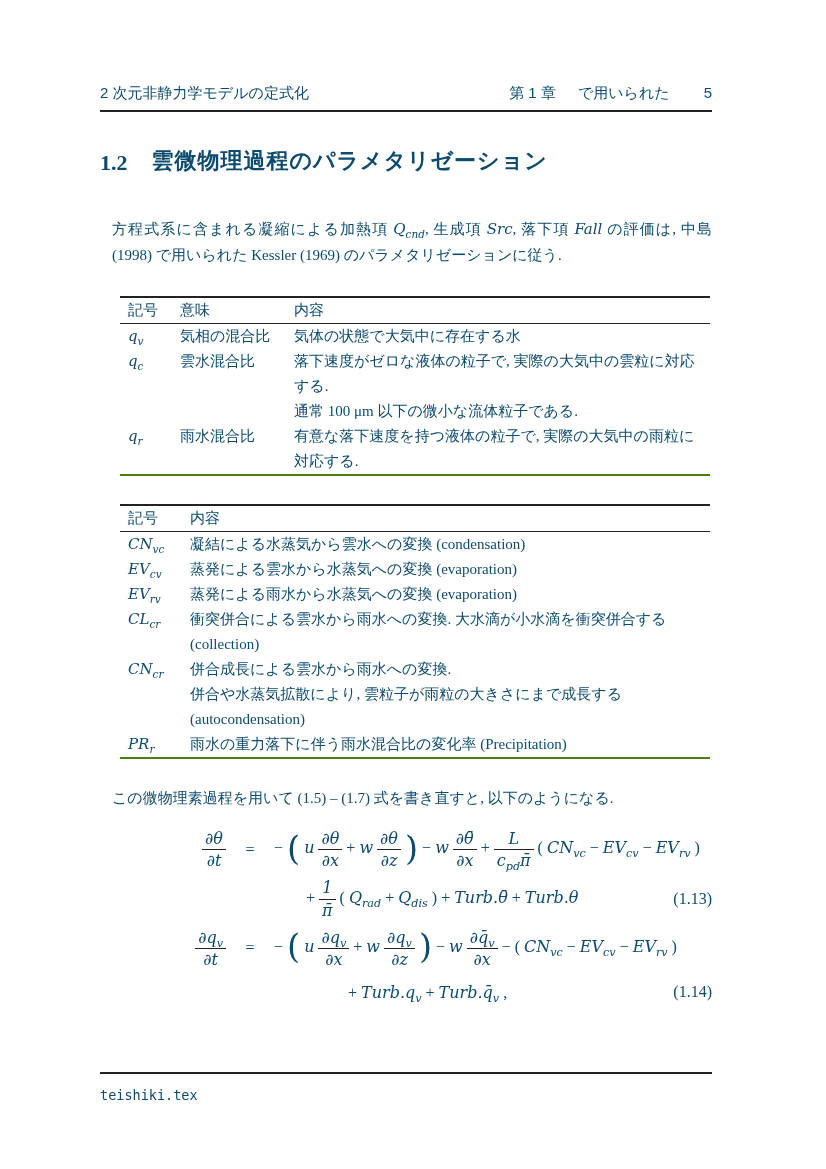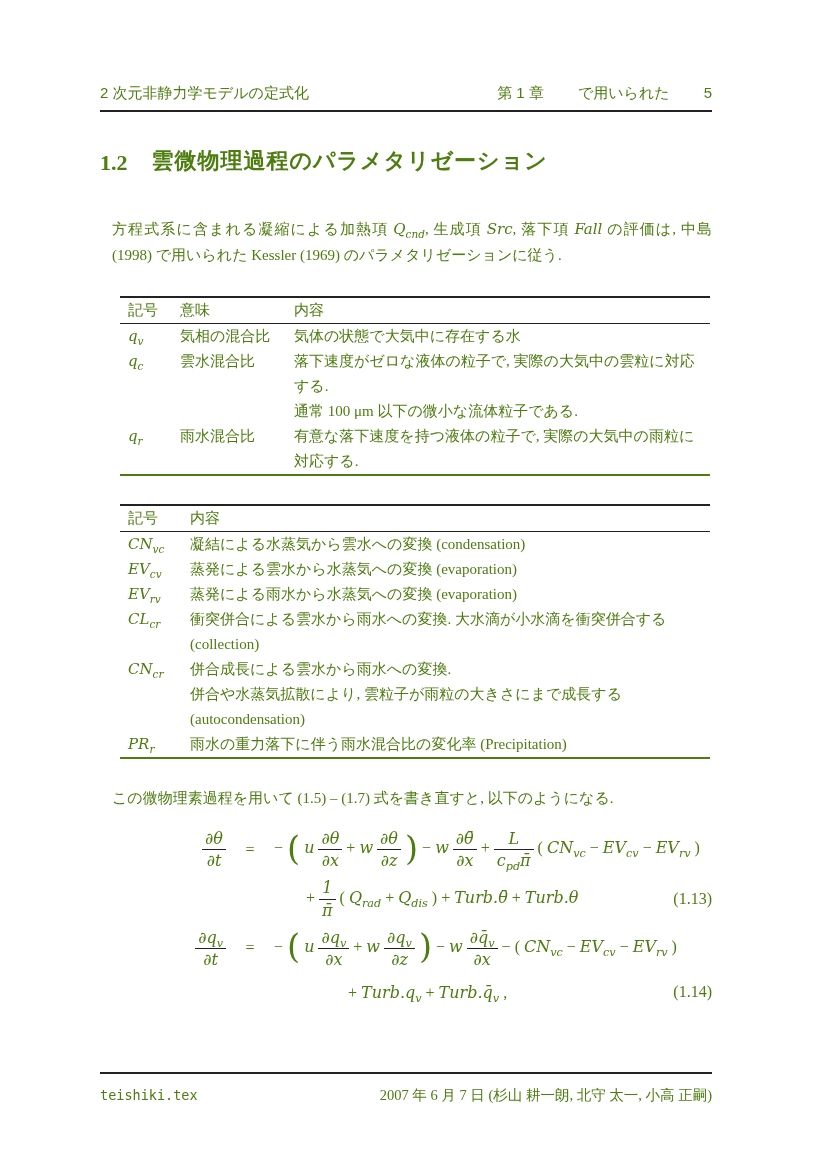--- a/index.html
+++ b/index.html
@@ -1,37 +1,37 @@
 <!DOCTYPE html>
 <html><head>
 <meta charset="utf-8">
 <style>
   * { margin:0; padding:0; box-sizing:border-box; }
   html,body { background:#e8e8e8; }
   .page {
     position:relative;
     width:826px; height:1169px;
     background:#ffffff;
-    color:#4d7c0f;
+    color:#0c4a6e;
     font-family:"Liberation Serif","DejaVu Serif",serif;
     font-size:15px;
     overflow:hidden;
   }
   .content { position:absolute; left:100px; top:84px; width:612px; }
 
   
   .runhead {
     display:flex; align-items:baseline;
     font-family:"Liberation Sans","DejaVu Sans",sans-serif;
     font-size:15px;
     padding-bottom:7px;
     border-bottom:2px solid #222;
   }
   .runhead .spacer { flex:1; }
-  .runhead .chap { margin-right:34px; }
+  .runhead .chap { margin-right:22px; }
   .runhead .chaptitle { margin-right:34px; }
 
   
   .secthead {
     margin-top:34px;
     display:flex; align-items:flex-end;
     font-weight:bold;
   }
   .secthead .num { font-family:"Liberation Serif","DejaVu Serif",serif; font-size:22px; margin-right:24px; }
   .secthead .ttl { font-family:"Liberation Sans","DejaVu Sans",sans-serif; font-size:22px; letter-spacing:1px; }
@@ -210,15 +210,14 @@
           <span class="eqrhs" style="padding-left: 74px;"><span class="rm">+</span><span class="m">Turb.q<sub class="msub">v</sub></span><span class="rm">+</span><span class="m">Turb.q̄<sub class="msub">v</sub></span><span class="rm">,</span></span>
           <span class="eqtag">(1.14)</span>
         </div>
       </div>
 
   </div>
 
   <div class="pagefoot">
     <span class="fname">teishiki.tex</span>
     <span class="spacer"></span>
-    <span>2007 年 6 月 7 日 (杉山 耕一朗, 北守 太一, 小高 正嗣)</span>
   </div>
 </div>
 
 </body></html>

